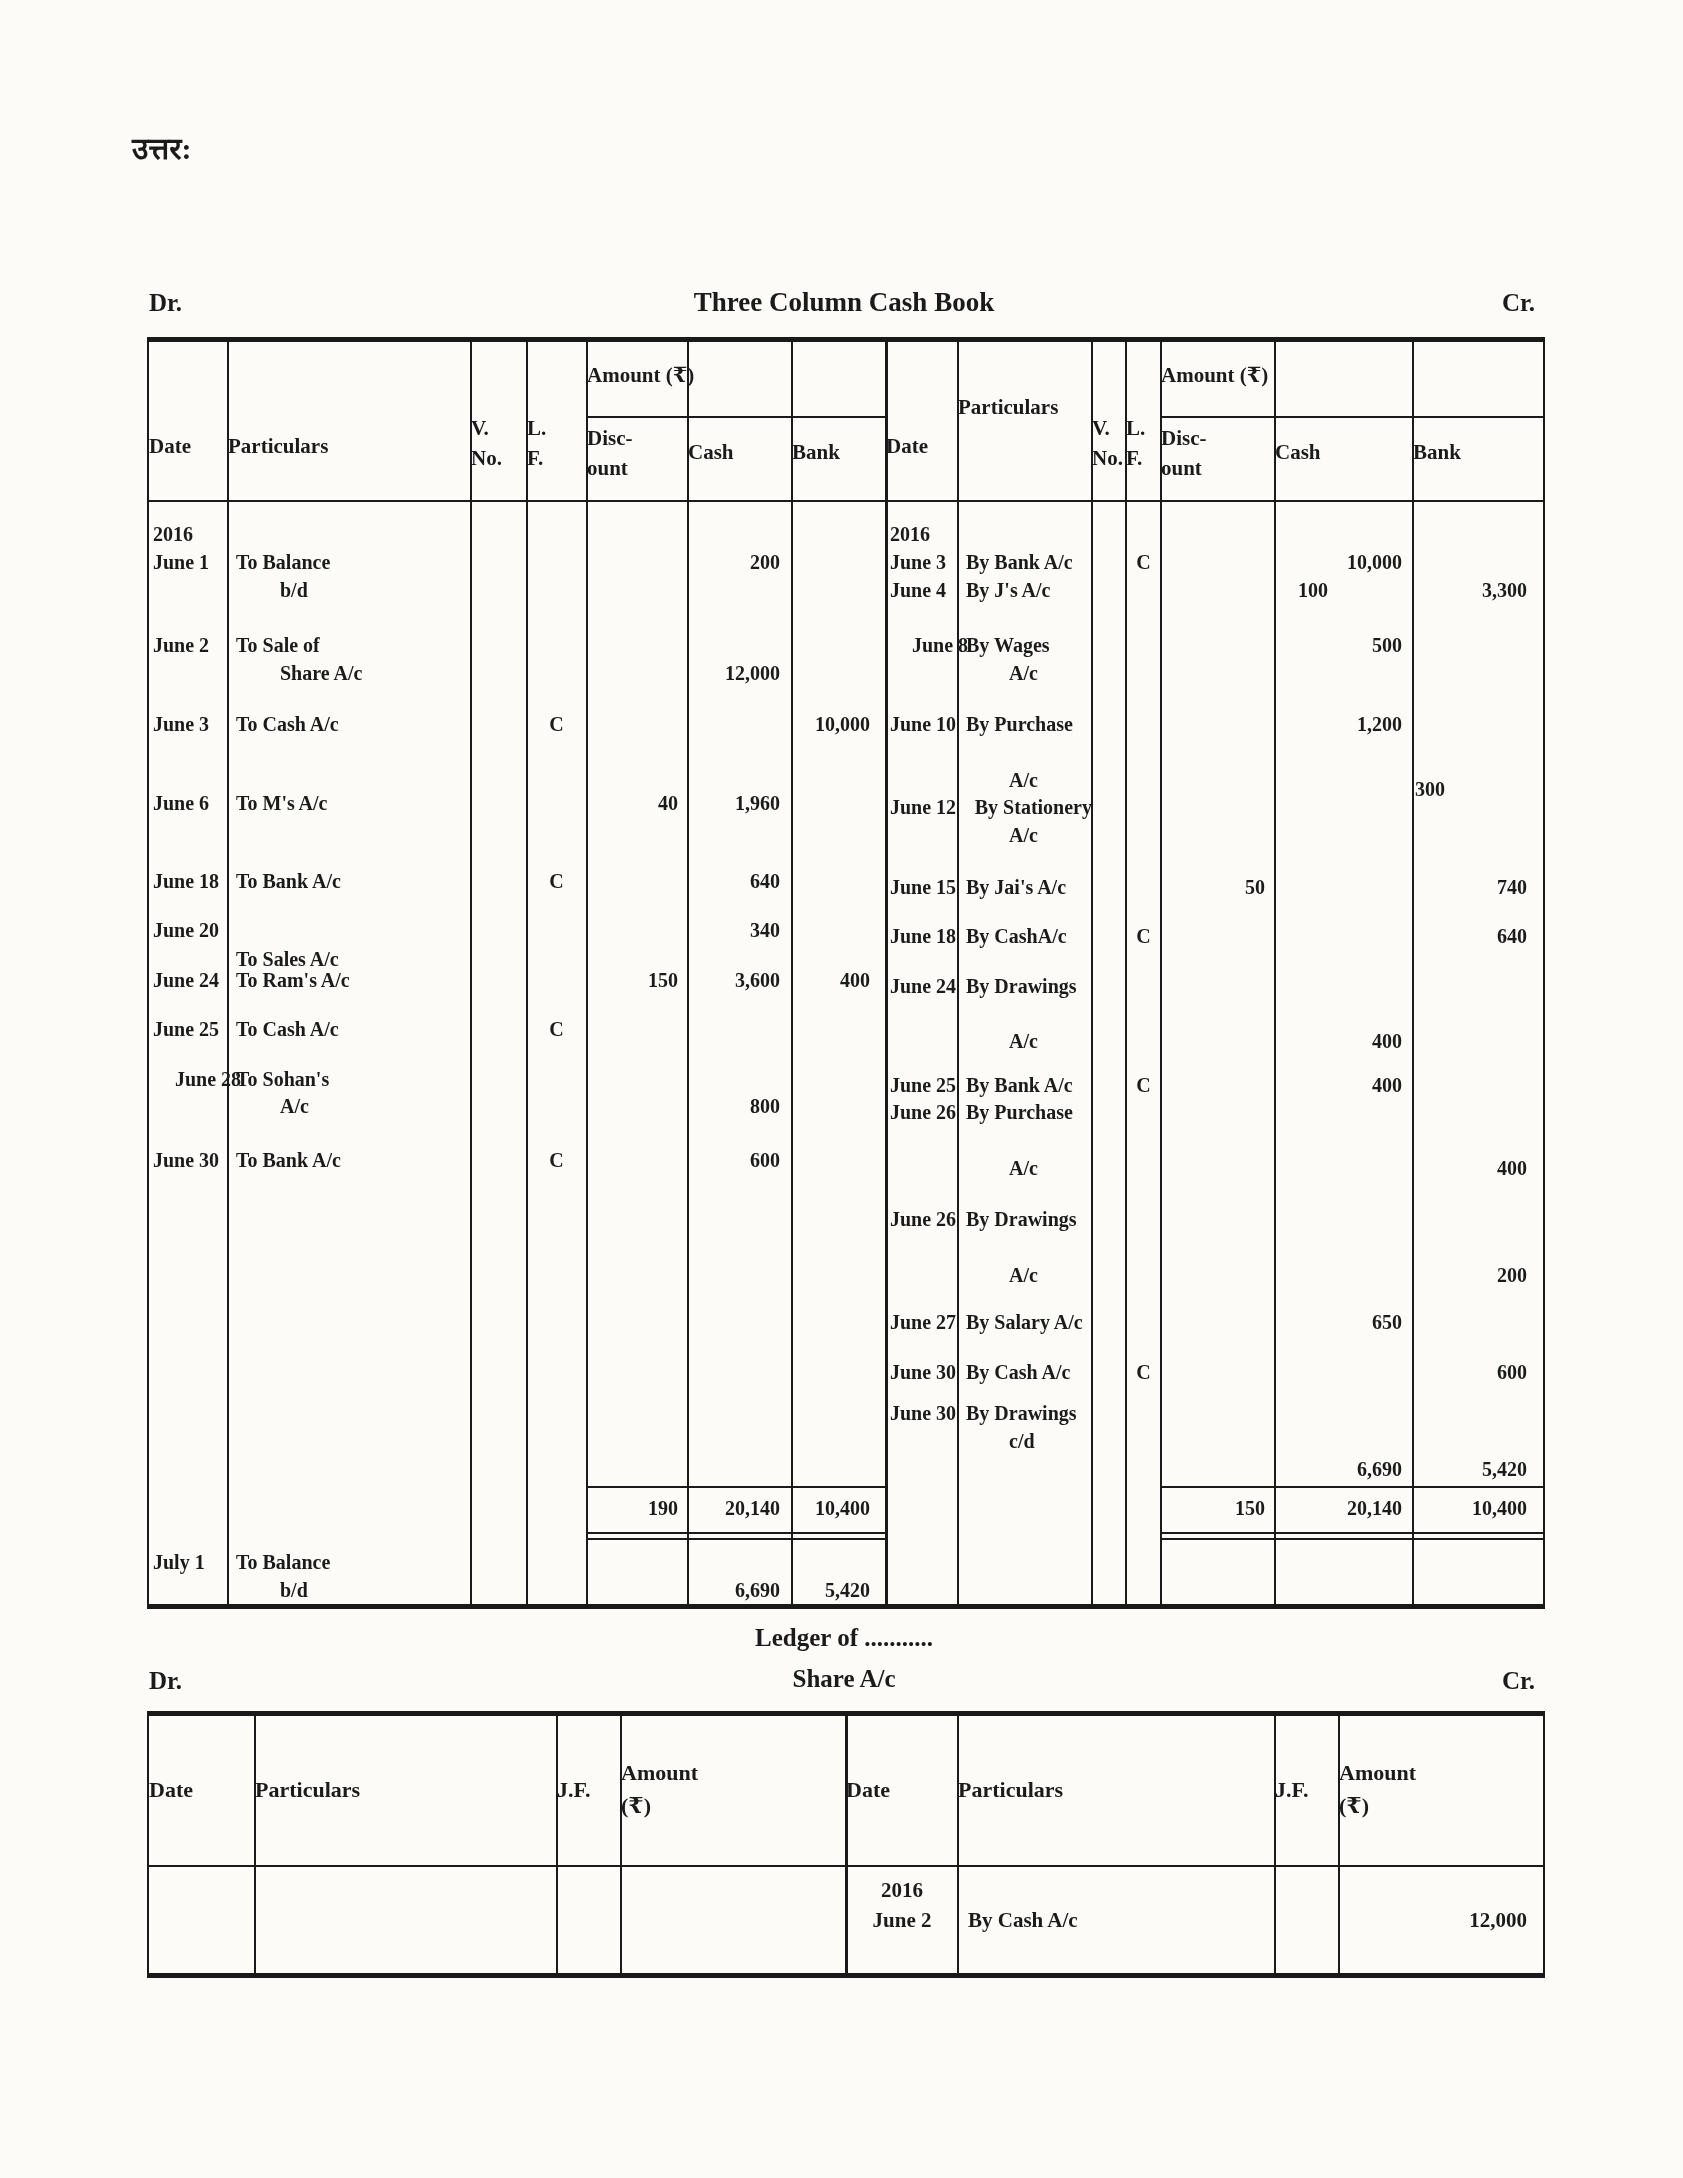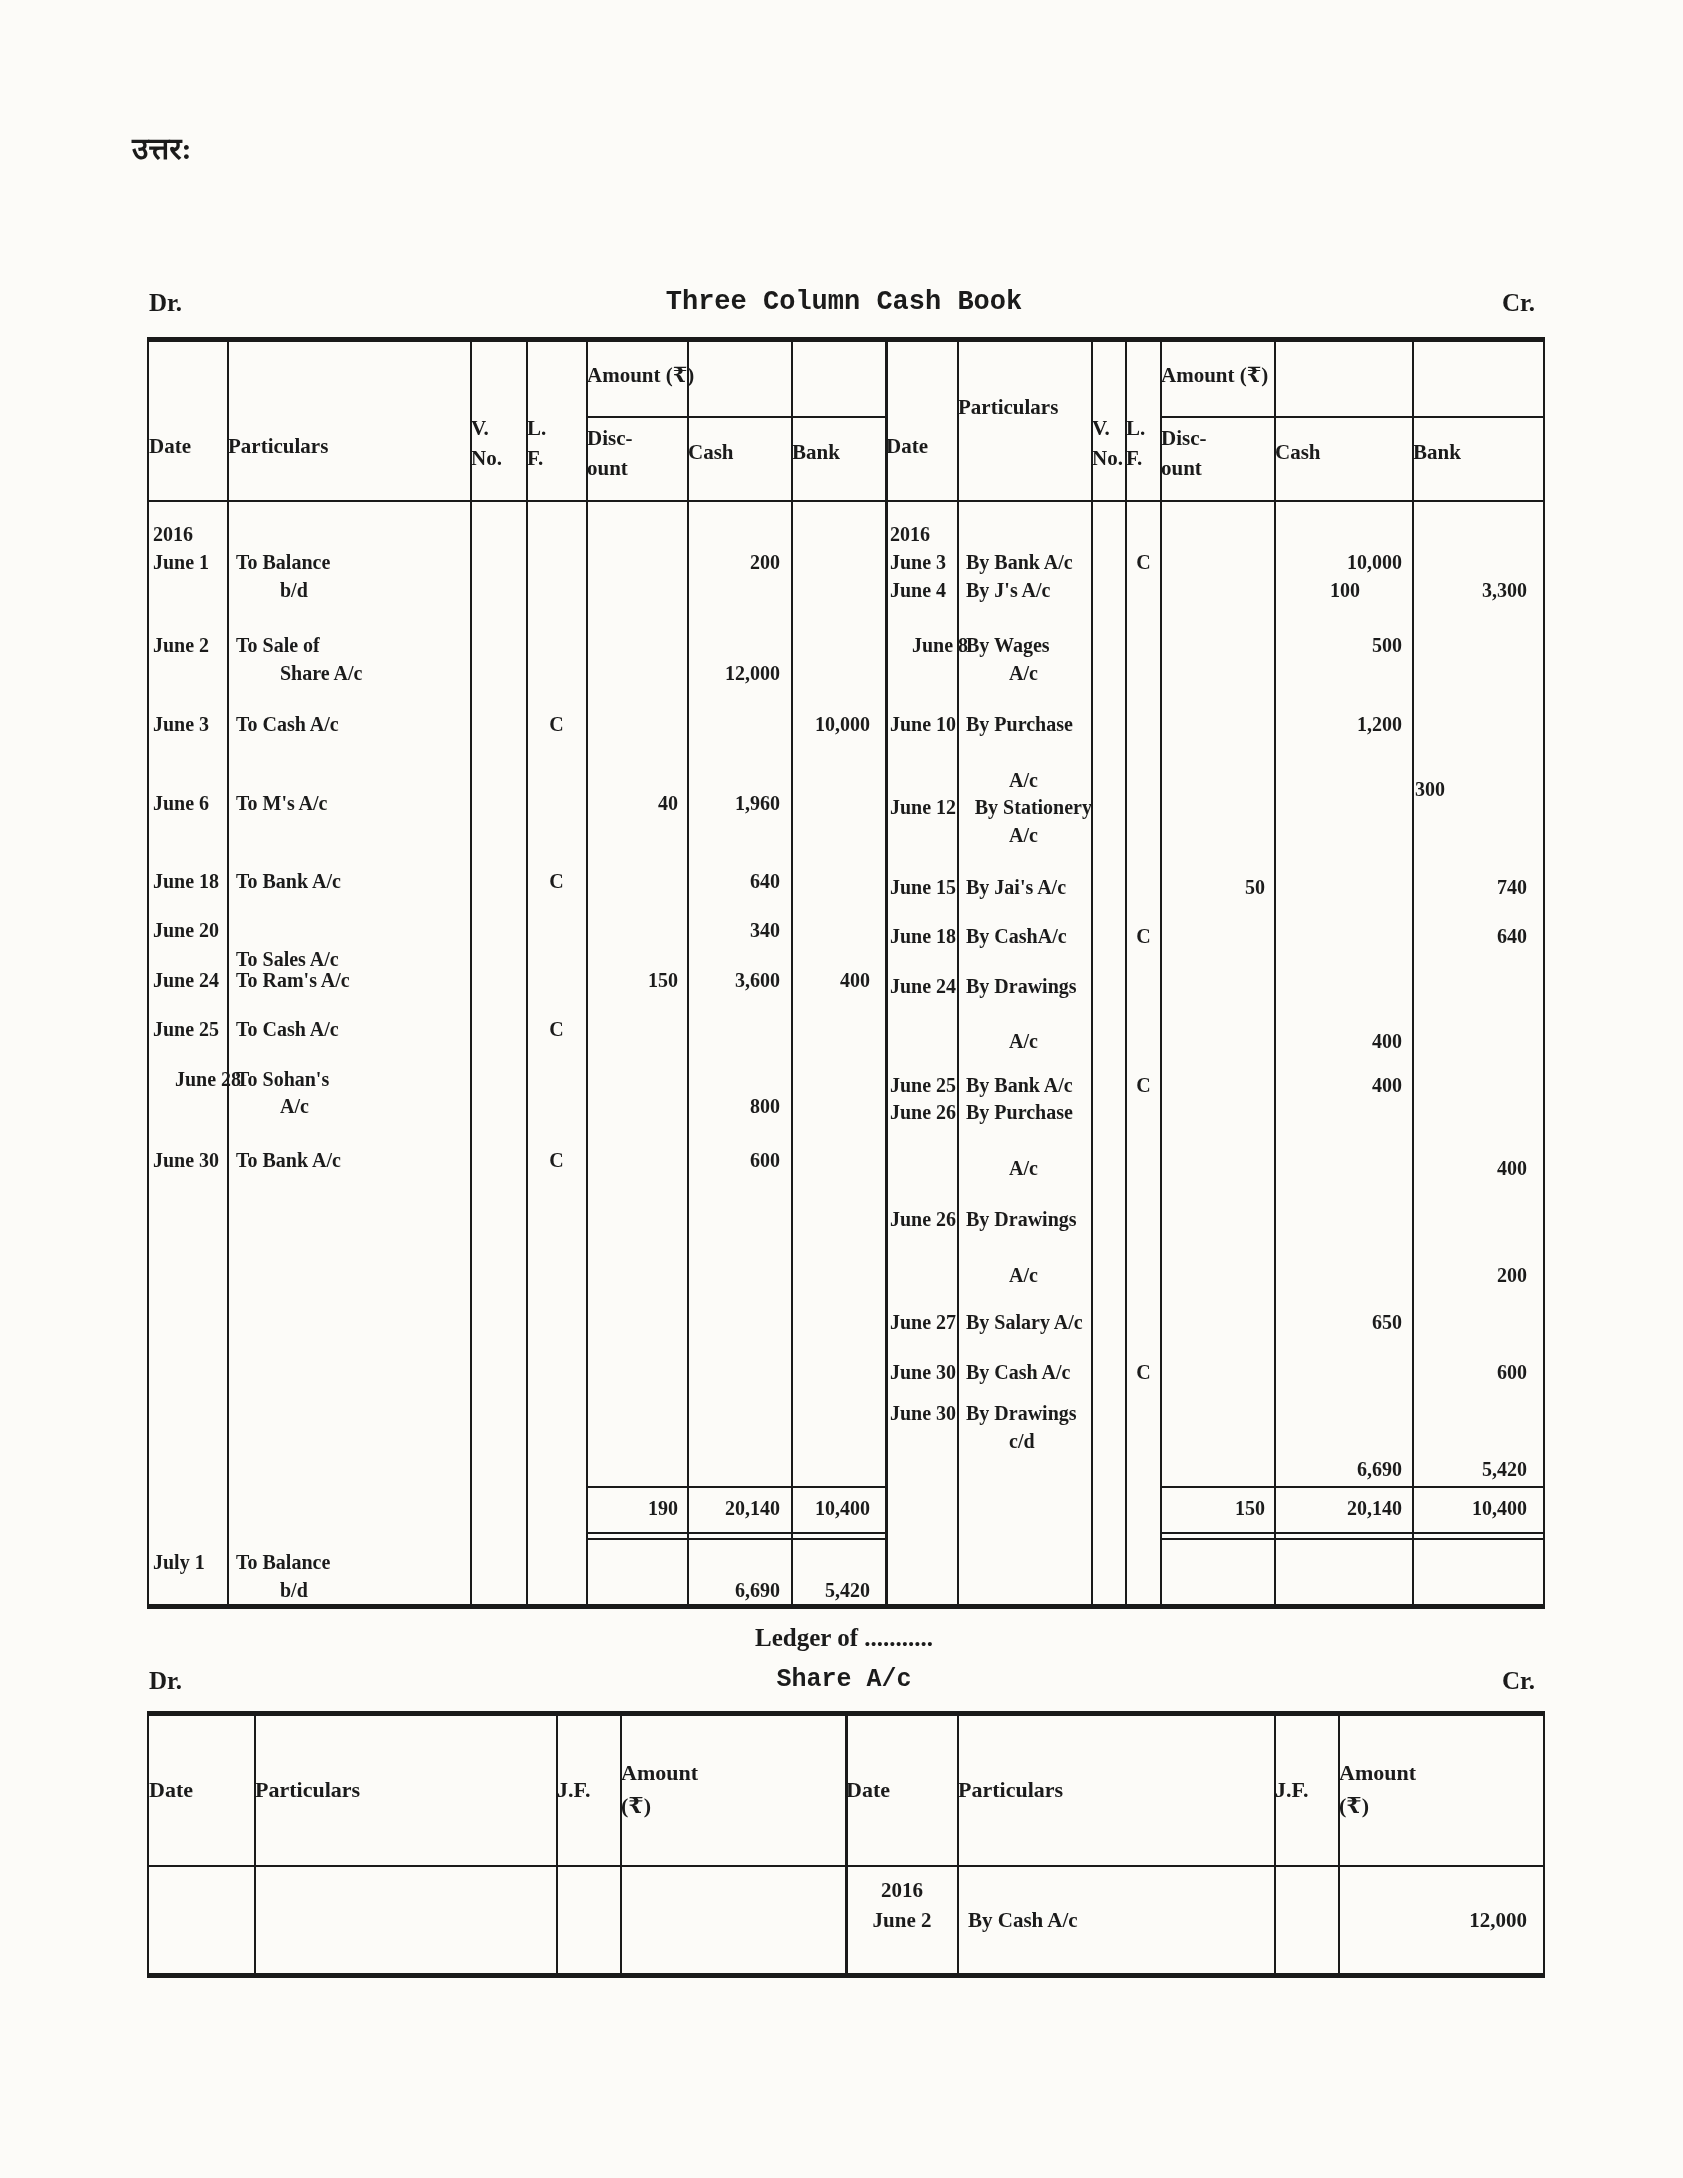--- a/index.html
+++ b/index.html
@@ -5,21 +5,21 @@
   html,body{margin:0;padding:0;}
   body{
     width:1683px;height:2178px;position:relative;
     background:#fcfbf8;color:#1b1b1b;
     font-family:"Liberation Serif","DejaVu Serif",serif;
     font-weight:700;
   }
   .abs{position:absolute;}
   .answer{font-size:30px;font-weight:700;}
   .cap-dr,.cap-cr{font-size:25px;font-weight:700;}
-  .cap-title{font-size:27px;font-weight:700;text-align:center;font-family:Liberation Mono, monospace;}
+  .cap-title{font-size:27px;font-weight:700;text-align:center;}
   .tbl{
     position:absolute;
     border-top:5px solid #1a1a1a;border-bottom:5px solid #1a1a1a;
     border-left:2px solid #1a1a1a;border-right:2px solid #1a1a1a;
     box-sizing:content-box;
   }
   .vline{position:absolute;top:0;bottom:0;width:2px;background:#1a1a1a;}
   .vline.mid{width:3px;}
   .hline{position:absolute;height:2px;background:#1a1a1a;}
   .dline{position:absolute;height:4px;border-top:2px solid #1a1a1a;border-bottom:2px solid #1a1a1a;background:transparent;}
@@ -132,21 +132,21 @@
     <div class="hdr-line" style="top: 111px; left: 1012px; width: 114px;">ount</div>
     <div class="hdr-line" style="top: 95px; left: 1126px; width: 139px;">Cash</div>
     <div class="hdr-line" style="top: 95px; left: 1264px; width: 130px;">Bank</div>
     <div class="cell-line" style="left: 741px; width: 68px; top: 178px;">2016</div>
     <div class="cell-line" style="left: 741px; width: 68px; top: 206px;">June 3</div>
     <div class="cell-line" style="left: 817px; width: 126px; top: 206px;">By Bank A/c</div>
     <div class="cell-line" style="left: 977px; width: 35px; top: 206px; text-align: center;">C</div>
     <div class="cell-line num" style="left: 1126px; width: 127px; top: 206px;">10,000</div>
     <div class="cell-line" style="left: 741px; width: 68px; top: 234px;">June 4</div>
     <div class="cell-line" style="left: 817px; width: 126px; top: 234px;">By J's A/c</div>
-    <div class="cell-line num" style="left: 1072px; width: 104px; top: 234px; padding-left: 35px;">100</div>
+    <div class="cell-line num" style="left: 1040px; width: 104px; top: 234px; padding-left: 35px;">100</div>
     <div class="cell-line num" style="left: 1264px; width: 114px; top: 234px;">3,300</div>
     <div class="cell-line" style="left: 763px; width: 68px; top: 289px;">June 8</div>
     <div class="cell-line" style="left: 817px; width: 126px; top: 289px;">By Wages</div>
     <div class="cell-line num" style="left: 1126px; width: 127px; top: 289px;">500</div>
     <div class="cell-line" style="left: 860px; width: 126px; top: 317px;">A/c</div>
     <div class="cell-line" style="left: 741px; width: 68px; top: 368px;">June 10</div>
     <div class="cell-line" style="left: 817px; width: 126px; top: 368px;">By Purchase</div>
     <div class="cell-line num" style="left: 1126px; width: 127px; top: 368px;">1,200</div>
     <div class="cell-line" style="left: 860px; width: 126px; top: 424px;">A/c</div>
     <div class="cell-line" style="left: 741px; width: 68px; top: 451px;">June 12</div>

